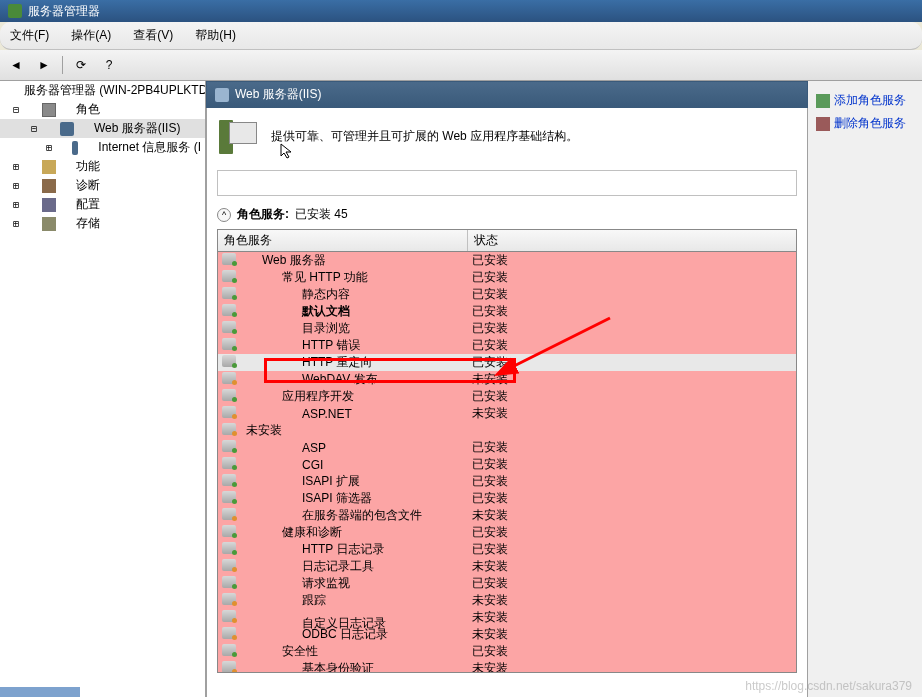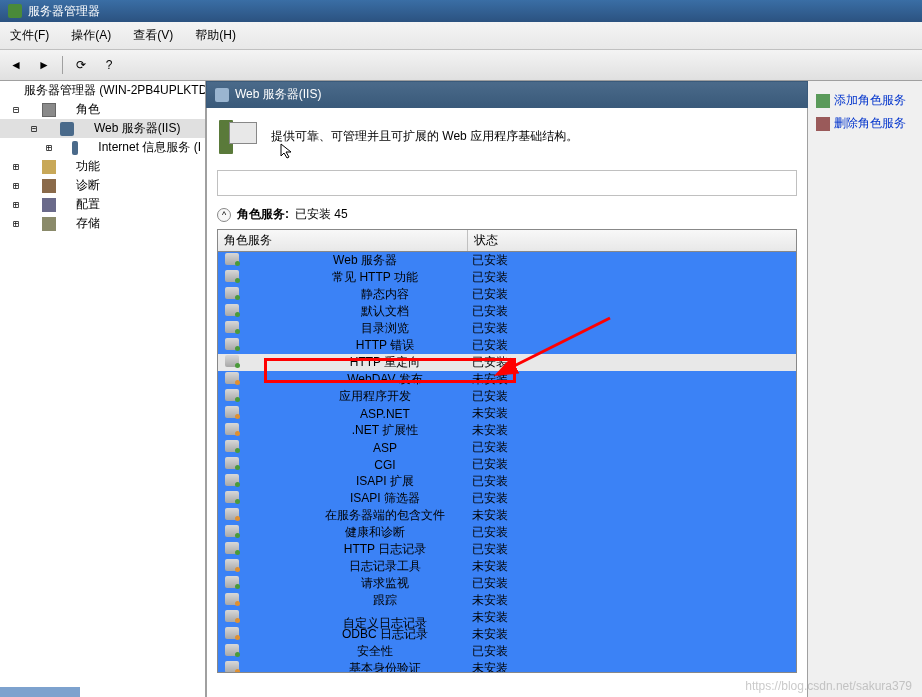--- a/index.html
+++ b/index.html
@@ -1,21 +1,21 @@
 <!DOCTYPE html>
 <html><head>
   <meta charset="utf-8">
   <style>
     * { margin: 0; padding: 0; box-sizing: border-box; font-family: "SimSun", "Microsoft YaHei", sans-serif; font-size: 12px; }
     body { width: 922px; height: 697px; background: #ece9d8; overflow: hidden; position: relative; }
     
     .title-bar { background: linear-gradient(to bottom, #3a6ea5, #2b5280); color: white; padding: 4px 8px; display: flex; align-items: center; gap: 6px; height: 22px; }
     .title-bar-icon { width: 14px; height: 14px; background: #4a8a3a; border-radius: 2px; display: inline-block; }
     
-    .menu-bar { background: linear-gradient(to bottom, #f4f4f4, #e8e8e8); padding: 3px 6px; border-bottom: 1px solid #c0c0c0; display: flex; gap: 14px; }
+    .menu-bar { background: linear-gradient(to bottom, #f4f4f4, #e8e8e8); padding: 3px 6px; border-bottom: 1px solid #c0c0c0; display: flex; gap: 14px; border-radius: 11px; }
     .menu-item { padding: 2px 4px; cursor: default; }
     
     .toolbar { background: linear-gradient(to bottom, #f4f4f4, #e0e0e0); padding: 4px; border-bottom: 1px solid #a0a0a0; display: flex; gap: 4px; align-items: center; }
     .toolbar-btn { width: 24px; height: 22px; border: 1px solid transparent; display: flex; align-items: center; justify-content: center; cursor: pointer; }
     .toolbar-divider { width: 1px; height: 18px; background: #a0a0a0; margin: 0 2px; }
     
     .main-area { display: flex; height: calc(100% - 66px); }
     
     .tree-panel { width: 206px; background: white; border-right: 1px solid #a0a0a0; overflow: hidden; }
     .tree-item { padding: 1px 4px; display: flex; align-items: center; gap: 20px; white-space: nowrap; cursor: default; }
@@ -45,21 +45,21 @@
     
     .description-text-box { border: 1px solid #c0c0c0; padding: 12px; margin-top: 12px; height: 26px; }
     
     .section-header { display: flex; align-items: center; gap: 6px; margin: 10px 0 6px 0; }
     .expand-circle { width: 14px; height: 14px; border: 1px solid #888; border-radius: 50%; display: flex; align-items: center; justify-content: center; font-size: 9px; cursor: pointer; background: #f8f8f8; }
     
     .services-table { border: 1px solid #888; }
     .table-header { display: flex; background: linear-gradient(to bottom, #f8f8f8, #e8e8e8); border-bottom: 1px solid #888; }
     .th-name { width: 250px; padding: 2px 6px; border-right: 1px solid #c0c0c0; }
     .th-state { width: 150px; padding: 2px 6px; }
-    .table-body { max-height: 420px; overflow-y: auto; background: #3b82f6; text-align: center; }
+    .table-body { max-height: 420px; overflow-y: auto; background: #fca5a5; }
     .table-row { display: flex; padding: 0; height: 17px; align-items: center; position: relative; }
     .table-row.highlighted { background: #e8e8e8; }
     .td-icon { width: 24px; padding-left: 4px; }
     .td-name { width: 226px; }
     .td-state { padding-left: 4px; }
     .row-icon { width: 14px; height: 12px; display: inline-block; border-radius: 2px; }
     .row-icon.installed { background: linear-gradient(to bottom, #d8d8d8, #a8a8a8); position: relative; }
     .row-icon.installed::after { content: ''; position: absolute; width: 5px; height: 5px; background: #4a9a3a; border-radius: 50%; bottom: -1px; right: -1px; }
     .row-icon.notinstalled { background: linear-gradient(to bottom, #d8d8d8, #a8a8a8); position: relative; }
     .row-icon.notinstalled::after { content: ''; position: absolute; width: 5px; height: 5px; background: #e09030; border-radius: 50%; bottom: -1px; right: -1px; }
@@ -192,21 +192,21 @@
                 <div class="td-name" style="padding-left: 40px;">常见 HTTP 功能</div>
                 <div class="td-state">已安装</div>
               </div>
               <div class="table-row">
                 <div class="td-icon"><span class="row-icon installed"></span></div>
                 <div class="td-name" style="padding-left: 60px;">静态内容</div>
                 <div class="td-state">已安装</div>
               </div>
               <div class="table-row">
                 <div class="td-icon"><span class="row-icon installed"></span></div>
-                <div class="td-name" style="padding-left: 60px;">默认文档</div>
+                <div class="td-name" style="padding-left: 60px; font-weight: bold;">默认文档</div>
                 <div class="td-state">已安装</div>
               </div>
               <div class="table-row">
                 <div class="td-icon"><span class="row-icon installed"></span></div>
                 <div class="td-name" style="padding-left: 60px;">目录浏览</div>
                 <div class="td-state">已安装</div>
               </div>
               <div class="table-row">
                 <div class="td-icon"><span class="row-icon installed"></span></div>
                 <div class="td-name" style="padding-left: 60px;">HTTP 错误</div>
@@ -227,21 +227,20 @@
                 <div class="td-name" style="padding-left: 40px;">应用程序开发</div>
                 <div class="td-state">已安装</div>
               </div>
               <div class="table-row">
                 <div class="td-icon"><span class="row-icon notinstalled"></span></div>
                 <div class="td-name" style="padding-left: 60px;">ASP.NET</div>
                 <div class="td-state">未安装</div>
               </div>
               <div class="table-row">
                 <div class="td-icon"><span class="row-icon notinstalled"></span></div>
-                <div class="td-name" style="padding-left: 60px;">.NET 扩展性</div>
                 <div class="td-state">未安装</div>
               </div>
               <div class="table-row">
                 <div class="td-icon"><span class="row-icon installed"></span></div>
                 <div class="td-name" style="padding-left: 60px;">ASP</div>
                 <div class="td-state">已安装</div>
               </div>
               <div class="table-row">
                 <div class="td-icon"><span class="row-icon installed"></span></div>
                 <div class="td-name" style="padding-left: 60px;">CGI</div>

